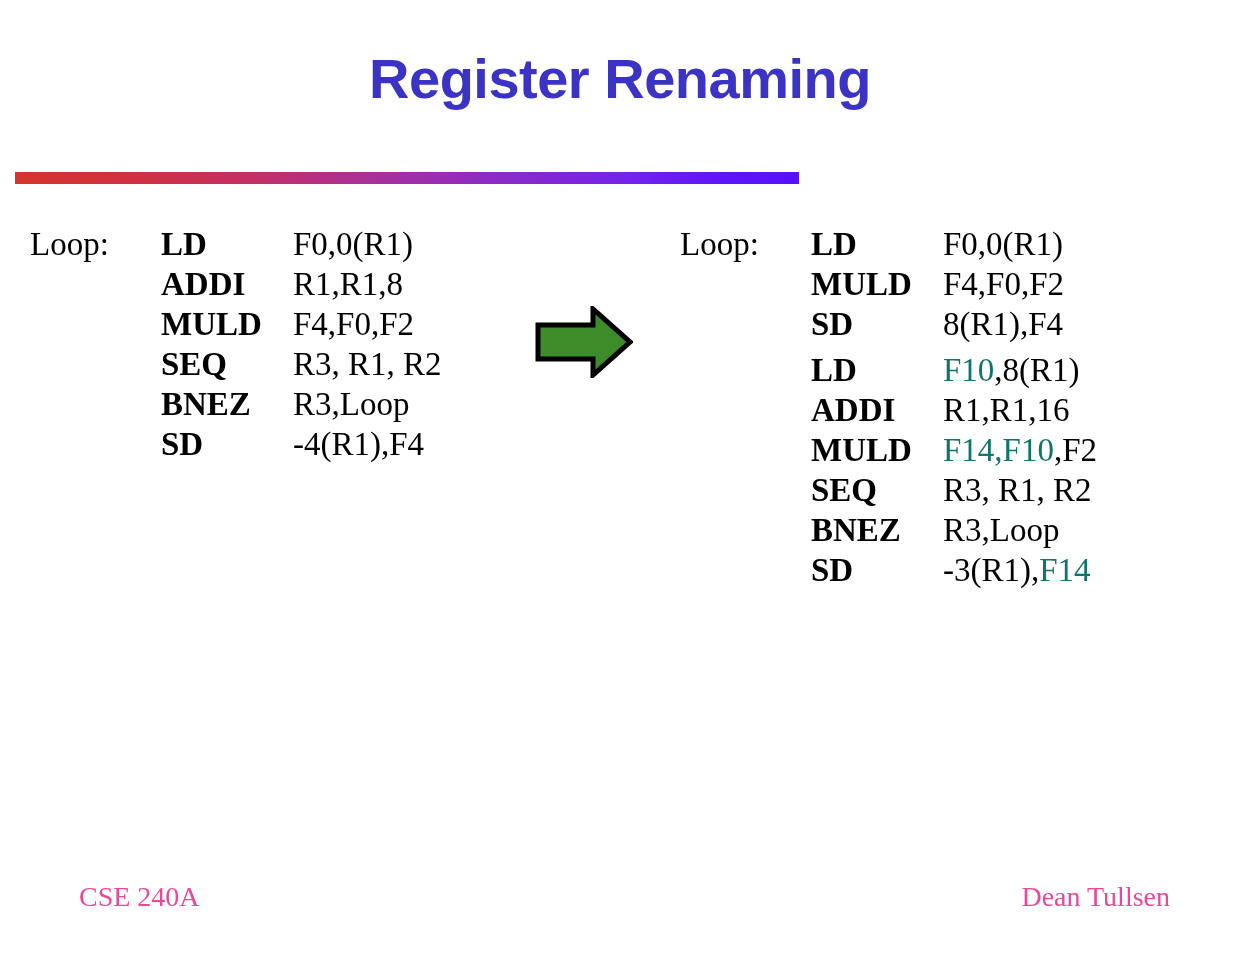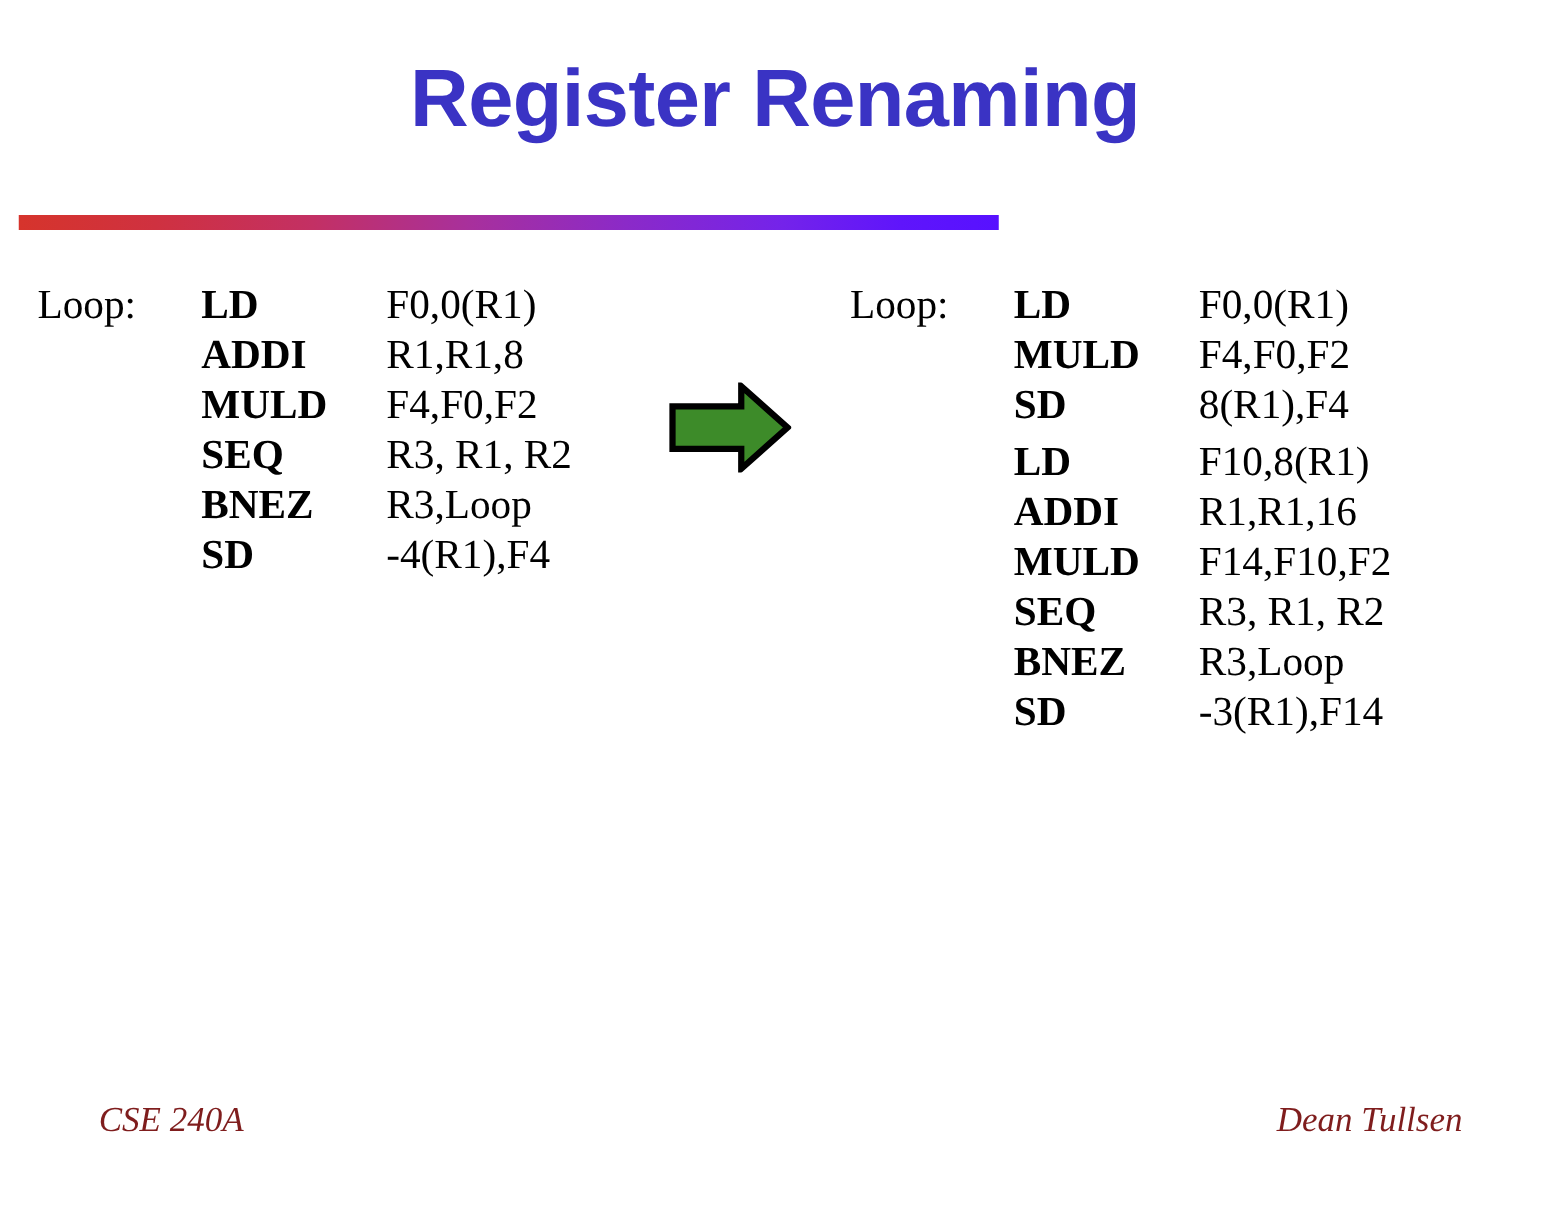--- a/index.html
+++ b/index.html
@@ -18,21 +18,21 @@
 
   
   #slide-title {
     position: absolute;
     top: 44px;
     left: 0;
     width: 1240px;
     text-align: center;
     font-family: "Liberation Sans", "DejaVu Sans", sans-serif;
     font-weight: bold;
-    font-size: 65px;
+    font-size: 56px;
     line-height: 70px;
     letter-spacing: -0.5px;
     color: #3a33c4;
     white-space: nowrap;
   }
 
   
   #title-rule {
     position: absolute;
     left: 15px;
@@ -63,42 +63,41 @@
 
   .code-line {
     height: 40px;
     line-height: 40px;
     position: relative;
   }
   .code-line.gap { margin-top: 6px; }
 
   .col-label { position: absolute; left: 0px;   top: 0; }
   .col-op    { position: absolute; left: 131px; top: 0; font-weight: bold; }
-  .col-args  { position: absolute; left: 279px; top: 0; }
+  .col-args  { position: absolute; left: 263px; top: 0; }
 
-  .hl { color: #000000; }
+  .hl { color: #0f766e; }
 
   
   #transform-arrow {
     position: absolute;
     left: 535px;
     top: 306px;
     width: 98px;
     height: 72px;
   }
 
   
   .footer-text {
     position: absolute;
     top: 880px;
     font-family: "Liberation Serif", "DejaVu Serif", serif;
-    font-style: italic;
     font-size: 28px;
     line-height: 34px;
-    color: #7f1d1d;
+    color: #ec4899;
     white-space: nowrap;
   }
   #footer-left  { left: 79px; }
   #footer-right { right: 78px; }
 </style>
 </head>
 <body>
 
 <div id="slide-title">Register Renaming</div>
 

